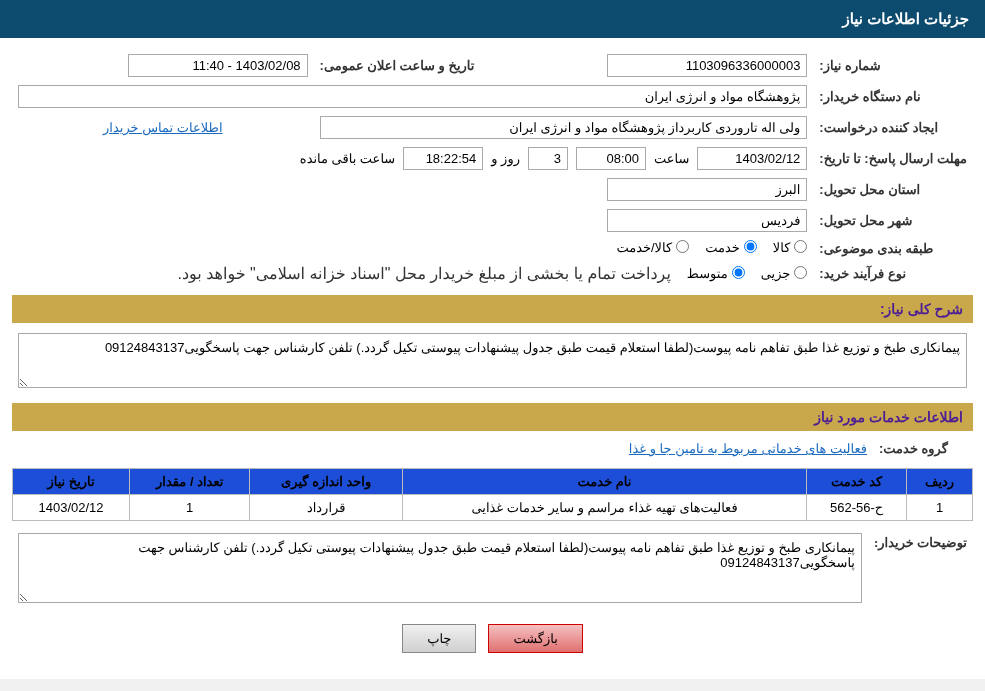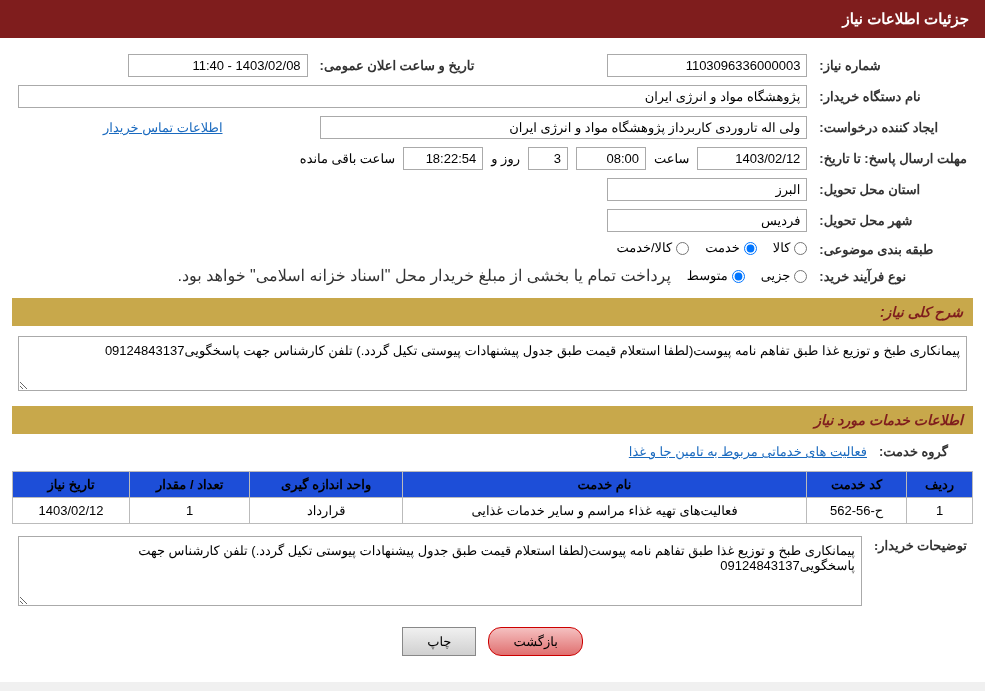--- a/index.html
+++ b/index.html
@@ -8,21 +8,21 @@
       background: #f0f0f0;
       direction: rtl;
       font-size: 13px;
     }
     .page-container {
       max-width: 985px;
       margin: 0 auto;
       background: #fff;
     }
     .header-bar {
-      background: #7f1d1d;
+      background: #0c4a6e;
       color: #fff;
       padding: 10px 16px;
       font-size: 15px;
       font-weight: bold;
       text-align: right;
     }
     .main-content {
       padding: 12px;
       background: #fff;
     }
@@ -54,35 +54,34 @@
       font-family: Tahoma, Arial, sans-serif;
       direction: rtl;
     }
     .link-blue {
       color: #1a6abf;
       text-decoration: underline;
       cursor: pointer;
     }
     .section-heading {
       background: #c8a84b;
-      color: #7f1d1d;
+      color: #4c1d95;
       font-weight: bold;
       padding: 6px 10px;
       margin: 8px 0 6px 0;
       font-size: 14px;
-      font-style: italic;
     }
     .radio-group {
       display: inline-flex;
       gap: 16px;
       align-items: center;
     }
     .radio-item {
       display: inline-flex;
-      align-items: flex-end;
+      align-items: flex-start;
       gap: 4px;
     }
     .data-table {
       width: 100%;
       border-collapse: collapse;
       margin: 6px 0;
     }
     .data-table th {
       background: #1d4ed8;
       border: 1px solid #bbb;
@@ -115,21 +114,20 @@
     .btn {
       padding: 6px 24px;
       font-size: 13px;
       font-family: Tahoma, Arial, sans-serif;
       border: 1px solid #888;
       cursor: pointer;
     }
     .btn-return {
       background: linear-gradient(to bottom, #f5c0c0, #e07070);
       border-color: #c00;
-      border-radius: 13px;
     }
     .btn-print {
       background: linear-gradient(to bottom, #f0f0f0, #d0d0d0);
       border-color: #888;
     }
     .watermark-container {
       position: relative;
     }
     .inline-row {
       display: flex;

